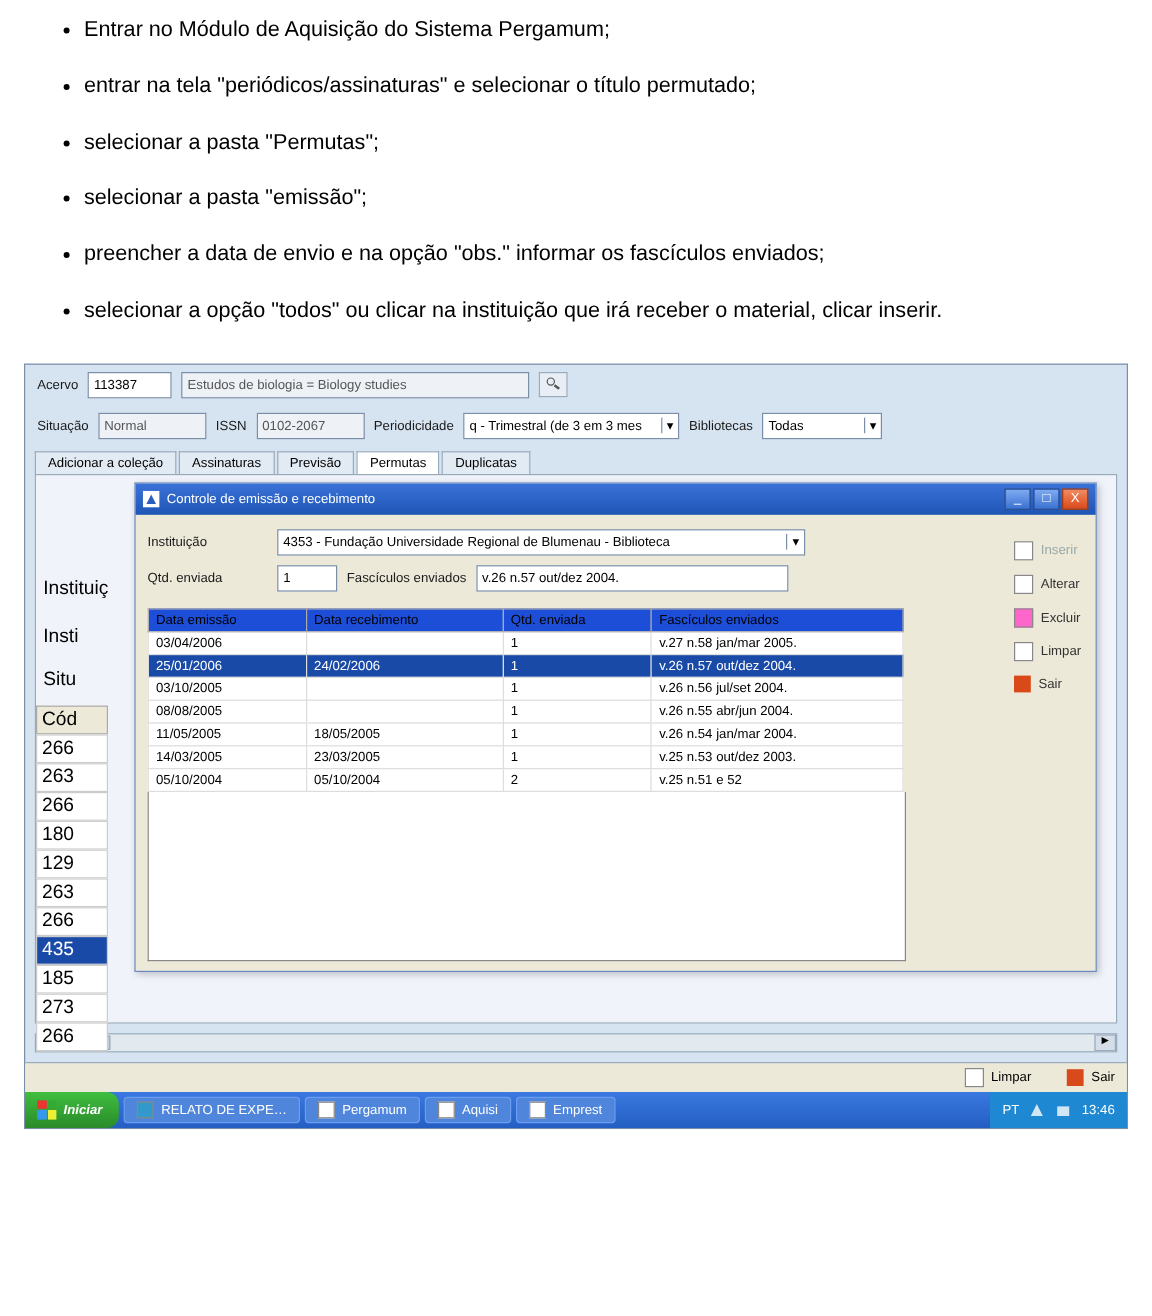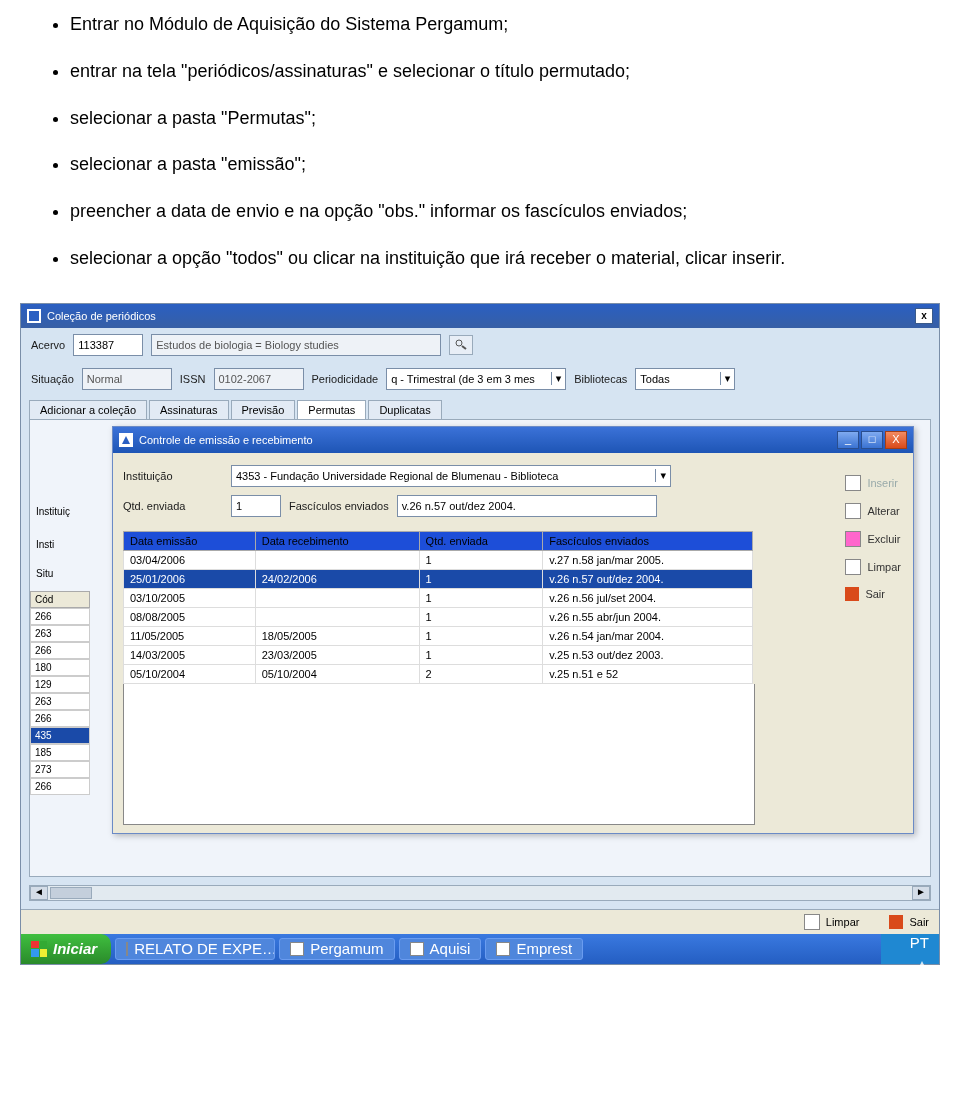--- a/index.html
+++ b/index.html
@@ -40,66 +40,56 @@
   .side-actions .act.disabled { color:#9aa; cursor:default; }
   .ico-square { width:14px; height:14px; border:1px solid #888; display:inline-block; background:#fff; }
   .ico-red { width:14px; height:14px; display:inline-block; background:#d94a1a; }
 
   table.grid { width:630px; border-collapse:collapse; background:#fff; border:1px solid #888; font-size:11px; margin-top:10px; }
   table.grid th { background:#1d4ed8; border:1px solid #aaa; padding:3px 6px; text-align:left; font-weight:normal; }
   table.grid td { border:1px solid #ddd; padding:3px 6px; }
   tr.selrow td { background:#1a4aa8; color:#fff; }
 
   
-  .left-strip { position:absolute; left:0; top:84px; width:60px; font-size:10px; }
+  .left-strip { position:absolute; left:0; top:84px; width:60px; font-size:16px; }
   .left-head { background:#ece9d8; border:1px solid #aaa; padding:2px 4px; }
   .left-cell { background:#fff; border:1px solid #ccc; padding:2px 4px; }
   .left-cell.sel { background:#1a4aa8; color:#fff; }
   .left-lbl { padding:2px 0 2px 6px; }
 
   .scrollbar { height:14px; background:#e2eaf0; border:1px solid #9ab; display:flex; align-items:center; margin:6px 8px 8px 8px; }
   .sbtn { width:16px; height:12px; background:#d4dde8; border:1px solid #9ab; text-align:center; line-height:10px; font-size:10px; cursor:pointer; }
   .scrollbar .thumb { width:40px; height:10px; background:#c4cfdc; border:1px solid #9ab; margin-left:2px; }
 
   .statusbar { background:#ece9d8; border-top:1px solid #9ab; padding:4px 10px; display:flex; gap:30px; justify-content:flex-end; font-size:11px; }
   .statusbar .sact { display:flex; align-items:center; gap:6px; cursor:pointer; }
 
-  .taskbar { background:linear-gradient(#3a79e0,#245ec2); height:30px; display:flex; align-items:center; font-size:15px; color:#fff; }
+  .taskbar { background:linear-gradient(#3a79e0,#245ec2); height:30px; display:flex; align-items:center; font-size:11px; color:#fff; }
   .start { background:linear-gradient(#3fbf3f,#2a8a2a); padding:6px 14px 6px 10px; display:flex; align-items:center; gap:6px; font-style:italic; font-weight:bold; border-radius:0 10px 10px 0; cursor:pointer; height:30px; box-sizing:border-box; }
   .start .winflag { width:16px; height:16px; display:grid; grid-template-columns:1fr 1fr; grid-template-rows:1fr 1fr; gap:1px; }
   .winflag span:nth-child(1){background:#e33;} .winflag span:nth-child(2){background:#3a3;} .winflag span:nth-child(3){background:#39e;} .winflag span:nth-child(4){background:#ee3;}
   .taskbtn { background:#4f86dc; border:1px solid #6a9cf0; border-radius:3px; padding:4px 10px; margin-left:4px; display:flex; align-items:center; gap:6px; cursor:pointer; height:22px; box-sizing:border-box; max-width:160px; overflow:hidden; white-space:nowrap; }
-  .tray { margin-left:auto; background:#1f88d2; padding:0 10px; display:flex; align-items:flex-end; gap:8px; height:30px;flex-direction:column; }
+  .tray { margin-left:auto; background:#1f88d2; padding:0 10px; display:flex; align-items:center; gap:8px; height:30px; }
   .tray .tico { width:14px; height:14px; display:inline-block; }
 </style>
 </head>
 <body>
 
 <div class="page">
   <ul class="bullets">
     <li>Entrar no Módulo de Aquisição do Sistema Pergamum;</li>
     <li>entrar na tela "periódicos/assinaturas" e selecionar o título permutado;</li>
     <li>selecionar a pasta "Permutas";</li>
     <li>selecionar a pasta "emissão";</li>
     <li>preencher a data de envio e na opção "obs." informar os fascículos enviados;</li>
     <li>selecionar a opção "todos" ou clicar na instituição que irá receber o material, clicar inserir.</li>
   </ul>
 </div>
 
 <div class="shot">
-  <div class="titlebar-outer">
-    <span class="icon-sm">
-      <svg viewBox="0 0 14 14" width="14" height="14">
-          <rect width="14" height="14" fill="#fff"></rect>
-          <rect x="2" y="2" width="10" height="10" fill="#2a5fc2"></rect>
-        </svg>
-    </span>
-    <span>Coleção de periódicos</span>
-    <span class="close">x</span>
-  </div>
 
   <div class="form-row">
     <span class="lbl">Acervo</span>
     <span class="inp" style="width:60px;">113387</span>
     <span class="inp disabled" style="width:280px;">Estudos de biologia = Biology studies</span>
     <span class="btn-ico">
       <span>
         <svg width="14" height="12" viewBox="0 0 14 12">
             <circle cx="5" cy="5" r="3" fill="none" stroke="#555"></circle>
             <line x1="8" y1="8" x2="12" y2="11" stroke="#555" stroke-width="2"></line>

